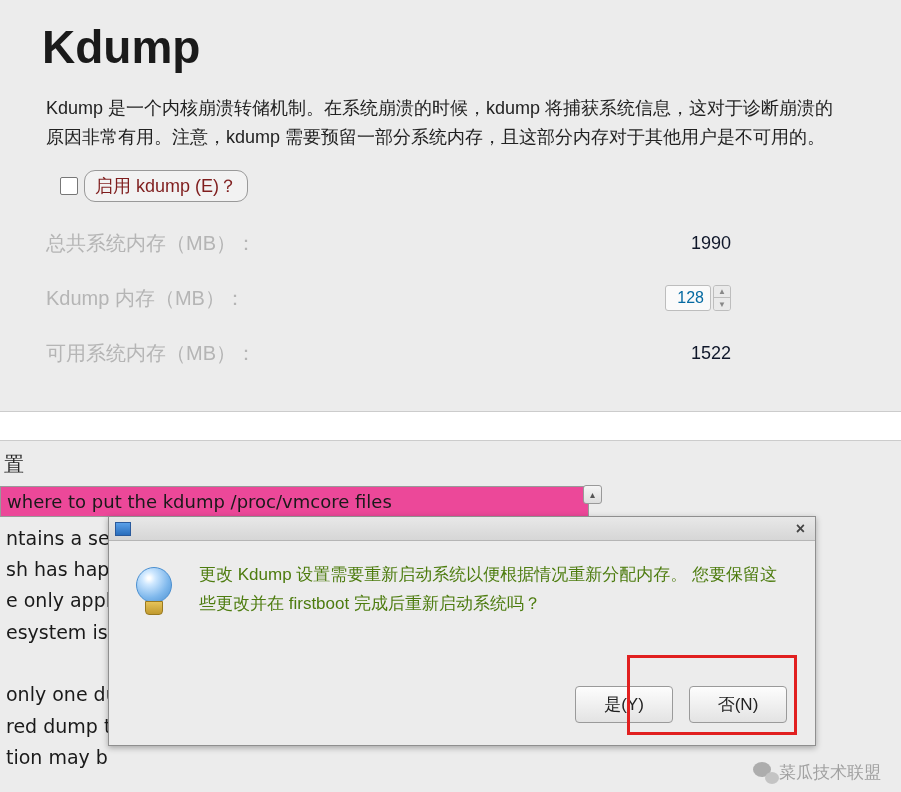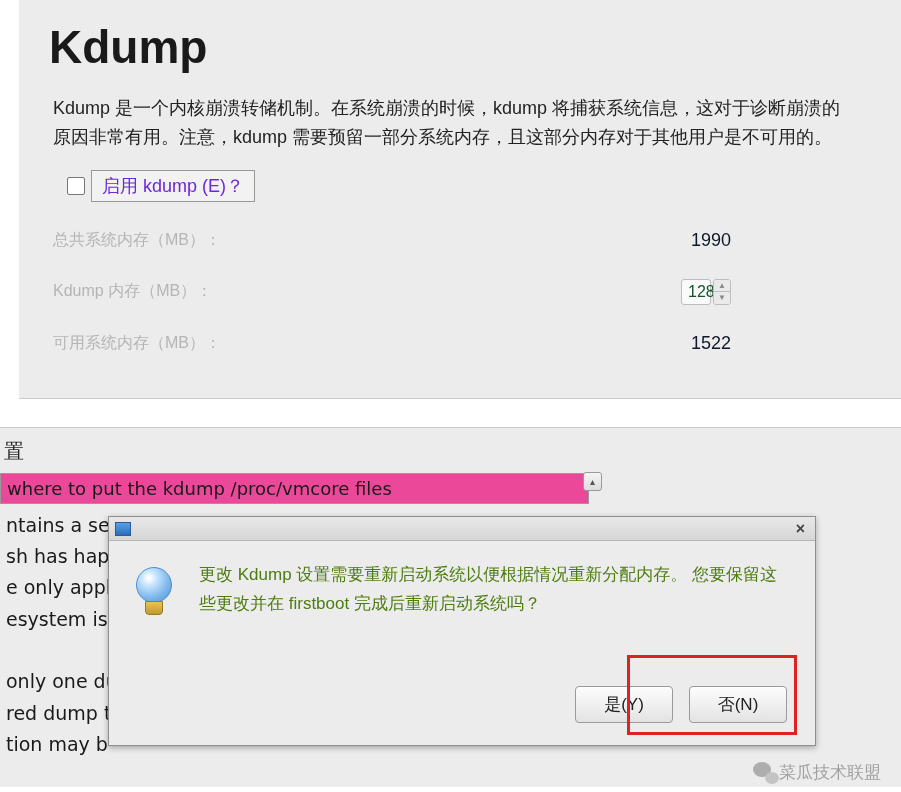--- a/index.html
+++ b/index.html
@@ -6,23 +6,22 @@
     body {
       font-family: "Microsoft YaHei", "SimSun", sans-serif;
       background: #fff;
       width: 901px;
       height: 792px;
       position: relative;
       overflow: hidden;
     }
     .panel-top {
       background: #ececec;
-      padding: 20px 30px 30px 20px;
+      padding: 20px 30px 30px 32px;
       border-bottom: 1px solid #ccc;
-      margin-left: 19px;
     }
     .page-title {
       font-size: 46px;
       font-weight: bold;
       color: #1a1a1a;
       margin-bottom: 20px;
       margin-left: 10px;
     }
     .description {
       font-size: 18px;
@@ -44,49 +43,49 @@
       border: 1px solid #777;
       background: #fff;
       border-radius: 2px;
       margin-right: 6px;
     }
     .checkbox-label {
       border: 1px solid #999;
       background: #f2f2f2;
       padding: 3px 10px;
       font-size: 18px;
-      color: #6d28d9;
-      border-radius: 0;
+      color: #7f1d1d;
+      border-radius: 11px;
     }
     .mem-row {
       display: flex;
       justify-content: space-between;
       align-items: center;
       margin-left: 14px;
       margin-right: 140px;
       padding: 14px 0;
     }
     .mem-label {
-      font-size: 16px;
+      font-size: 20px;
       color: #b5b5b5;
     }
     .mem-value {
       font-size: 18px;
       color: #0f172a;
     }
     .spin-wrap {
       display: flex;
       align-items: center;
     }
     .spin-input {
       border: 1px solid #bdbdbd;
       background: #fafafa;
-      color: #14532d;
+      color: #0369a1;
       padding: 3px 6px;
-      width: 30px;
+      width: 46px;
       text-align: right;
       font-size: 16px;
       border-radius: 3px;
     }
     .spin-btns {
       margin-left: 2px;
       display: flex;
       flex-direction: column;
       border: 1px solid #bdbdbd;
       border-radius: 3px;

